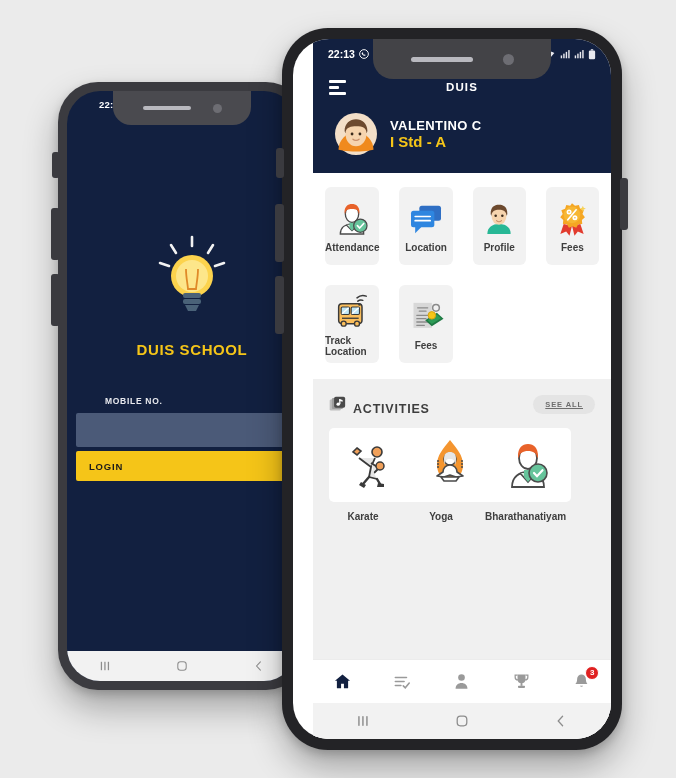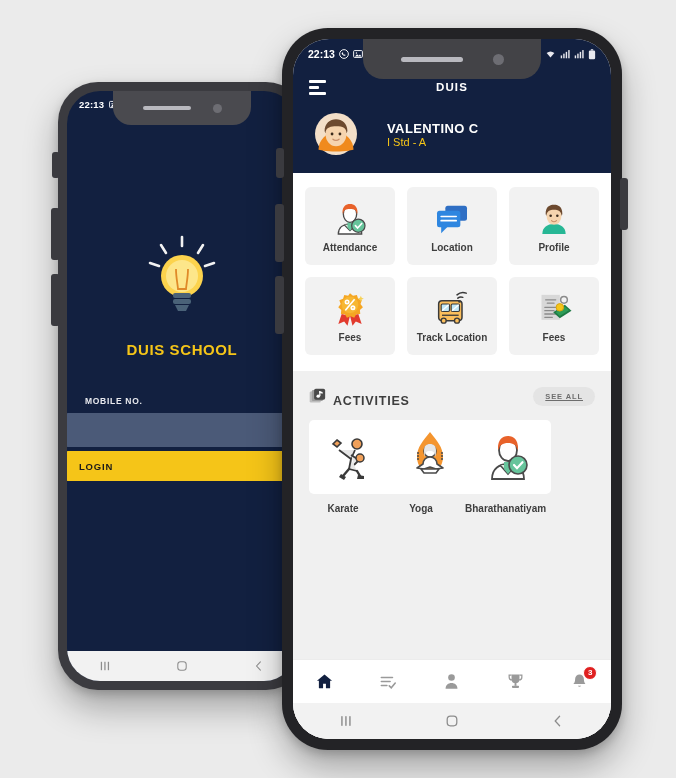--- a/index.html
+++ b/index.html
@@ -16,20 +16,21 @@
   .frame {
     position: absolute; inset: 0;
     border-radius: 42px;
     background: #3b3b40;
     box-shadow: 0 18px 34px rgba(0,0,0,.30), 0 4px 10px rgba(0,0,0,.18);
   }
   .screen {
     position: absolute;
     overflow: hidden;
     background: #122040;
+    padding-left: 20px;
   }
   .sidebtn { position: absolute; background: #3a3a3f; border-radius: 3px; }
 
   
   #phone-left { left: 58px; top: 82px; width: 248px; height: 608px; }
   #phone-left .frame { border-radius: 40px; background: #3b3b40; }
   #phone-left .screen {
     left: 9px; top: 9px; right: 9px; bottom: 9px;
     border-radius: 33px; background: #122040;
   }
@@ -123,29 +124,29 @@
   .hamburger { display: flex; flex-direction: column; gap: 3px; cursor: pointer; width: 20px; }
   .hamburger i { display: block; height: 3px; background: #ffffff; border-radius: 1px; }
   .hamburger i:nth-child(1) { width: 17px; }
   .hamburger i:nth-child(2) { width: 10px; }
   .hamburger i:nth-child(3) { width: 17px; }
   .appbar-title {
     position: absolute; left: 0; right: 0; text-align: center;
     color: #ffffff; font-size: 11.5px; font-weight: bold; letter-spacing: 1.1px;
   }
 
-  .profile-row { display: flex; align-items: center; padding: 8px 22px 18px; gap: 30px; }
+  .profile-row { display: flex; align-items: center; padding: 8px 22px 18px; gap: 13px; }
   .student-name { color: #ffffff; font-size: 13px; font-weight: bold; letter-spacing: .4px; }
-  .student-class { color: #f5c518; font-size: 11px; font-weight: normal; margin-top: 0; }
+  .student-class { color: #f5c518; font-size: 15px; font-weight: bold; margin-top: 0; }
 
   .r-body { flex: 1; background: #ffffff; display: flex; flex-direction: column; min-height: 0; }
 
   .tile-grid {
-    display: grid; grid-template-columns: repeat(3, 1fr);
-    gap: 12px; padding: 14px 12px 16px;
+    display: grid; grid-template-columns: repeat(4, 1fr);
+    gap: 20px; padding: 14px 12px 16px;
     background: #ffffff;
   }
   .tile {
     background: #f2f2f2; border-radius: 6px;
     height: 78px; display: flex; flex-direction: column;
     align-items: center; justify-content: center; gap: 3px; cursor: pointer;
   }
   .tile-label { font-size: 10px; font-weight: bold; color: #3e3e3e; }
 
   .activities {

